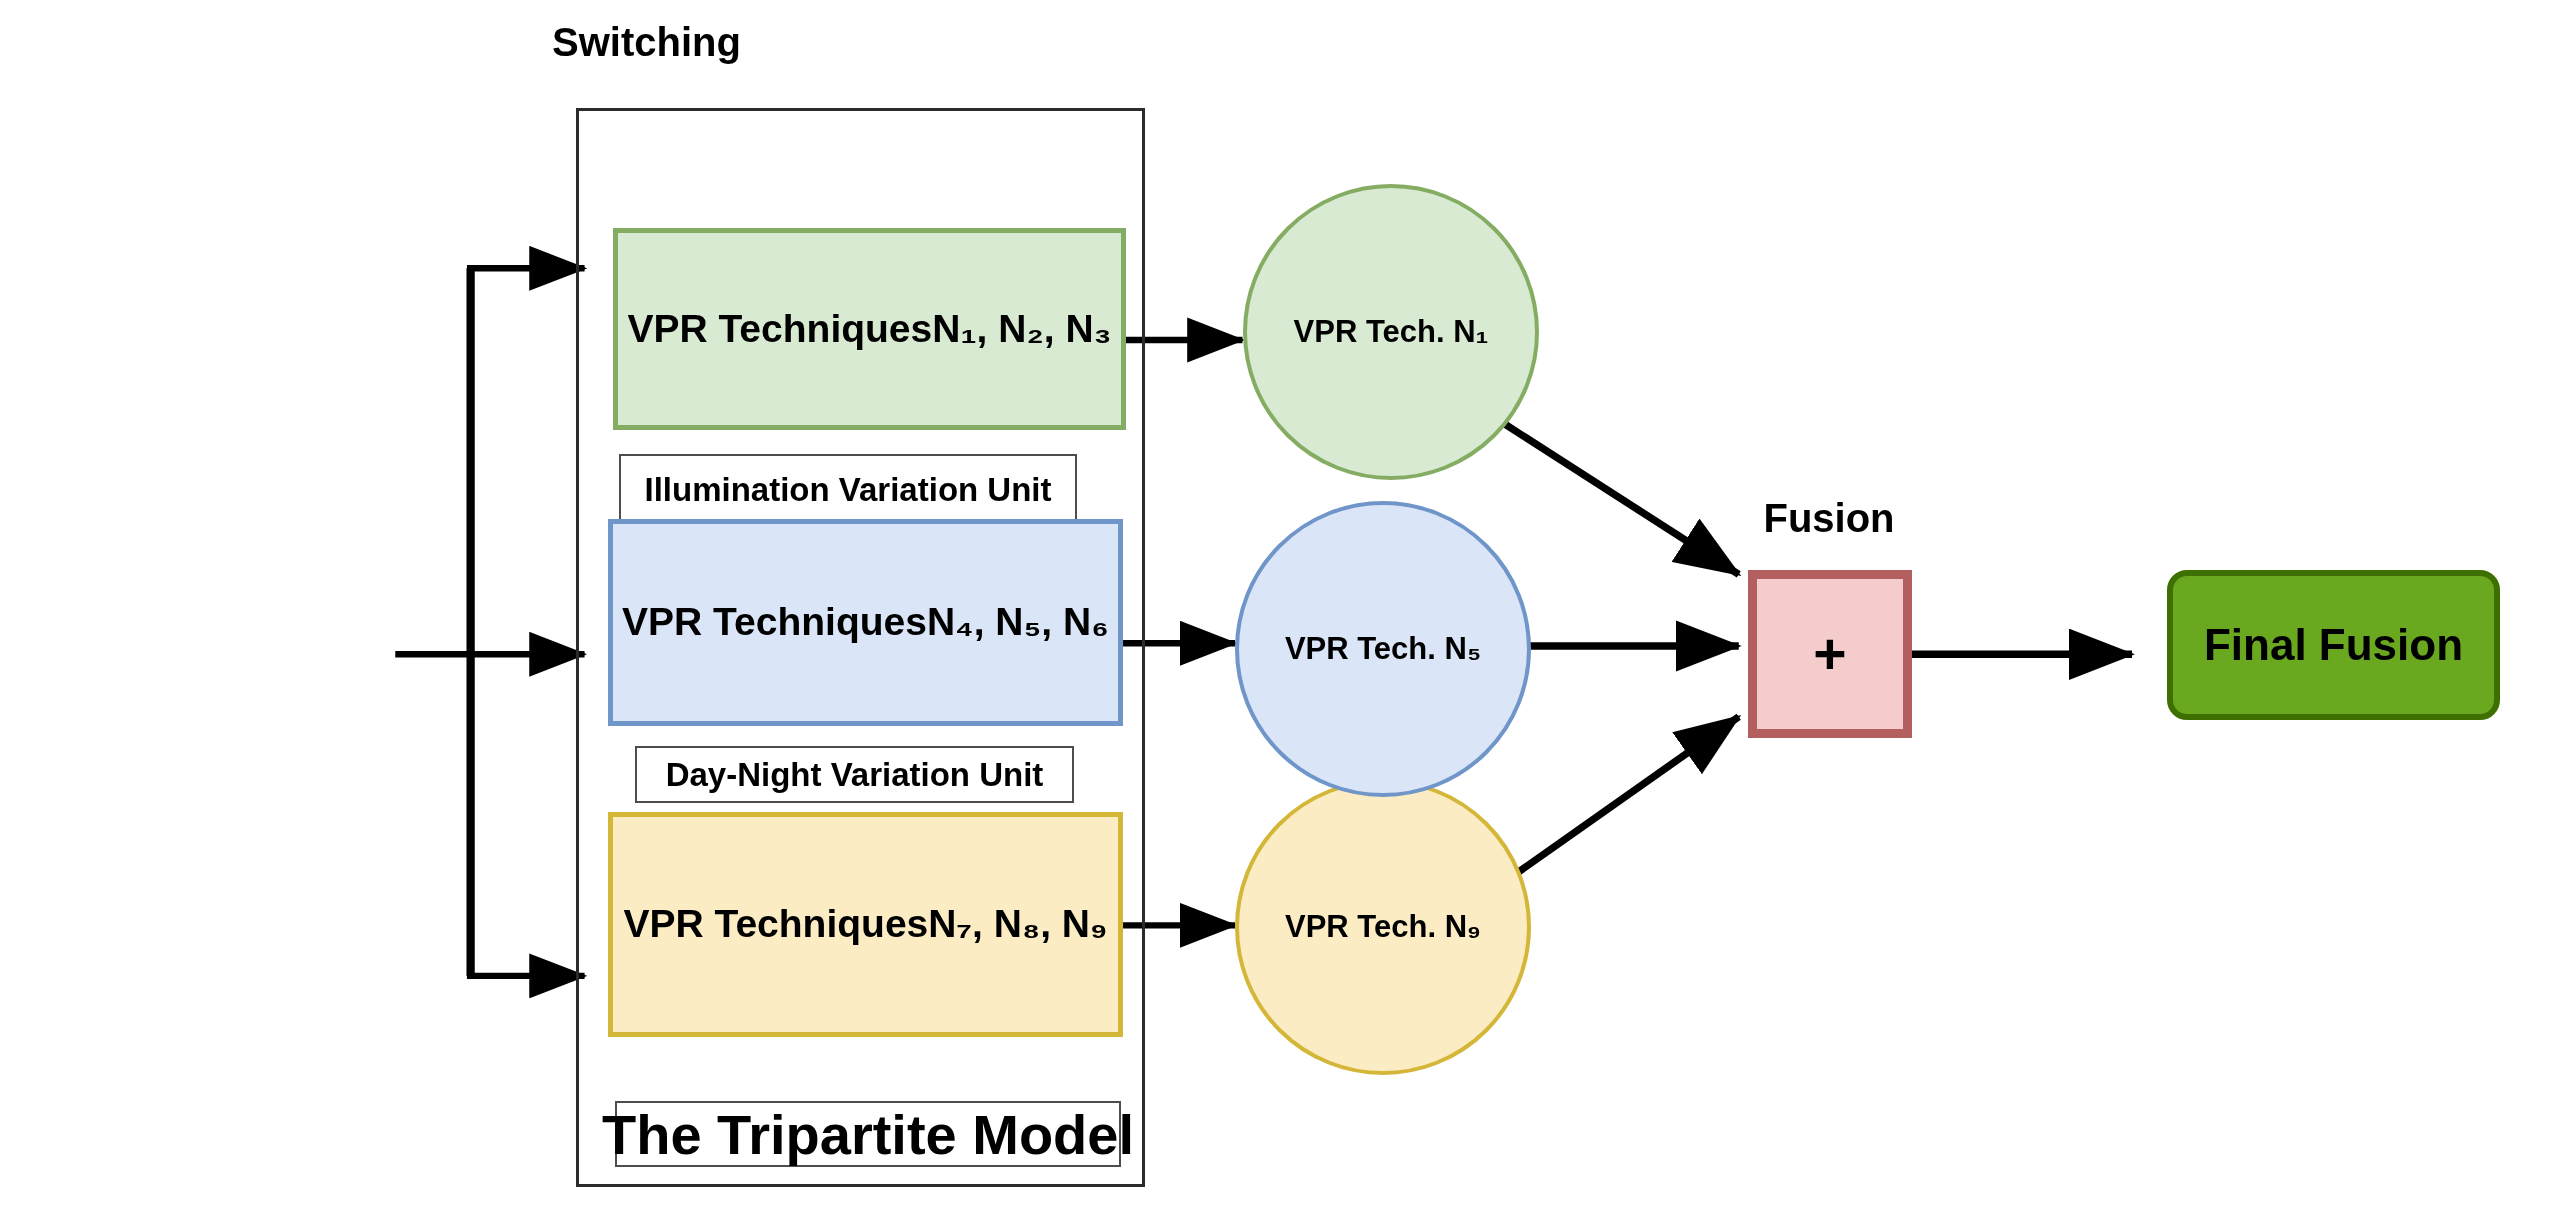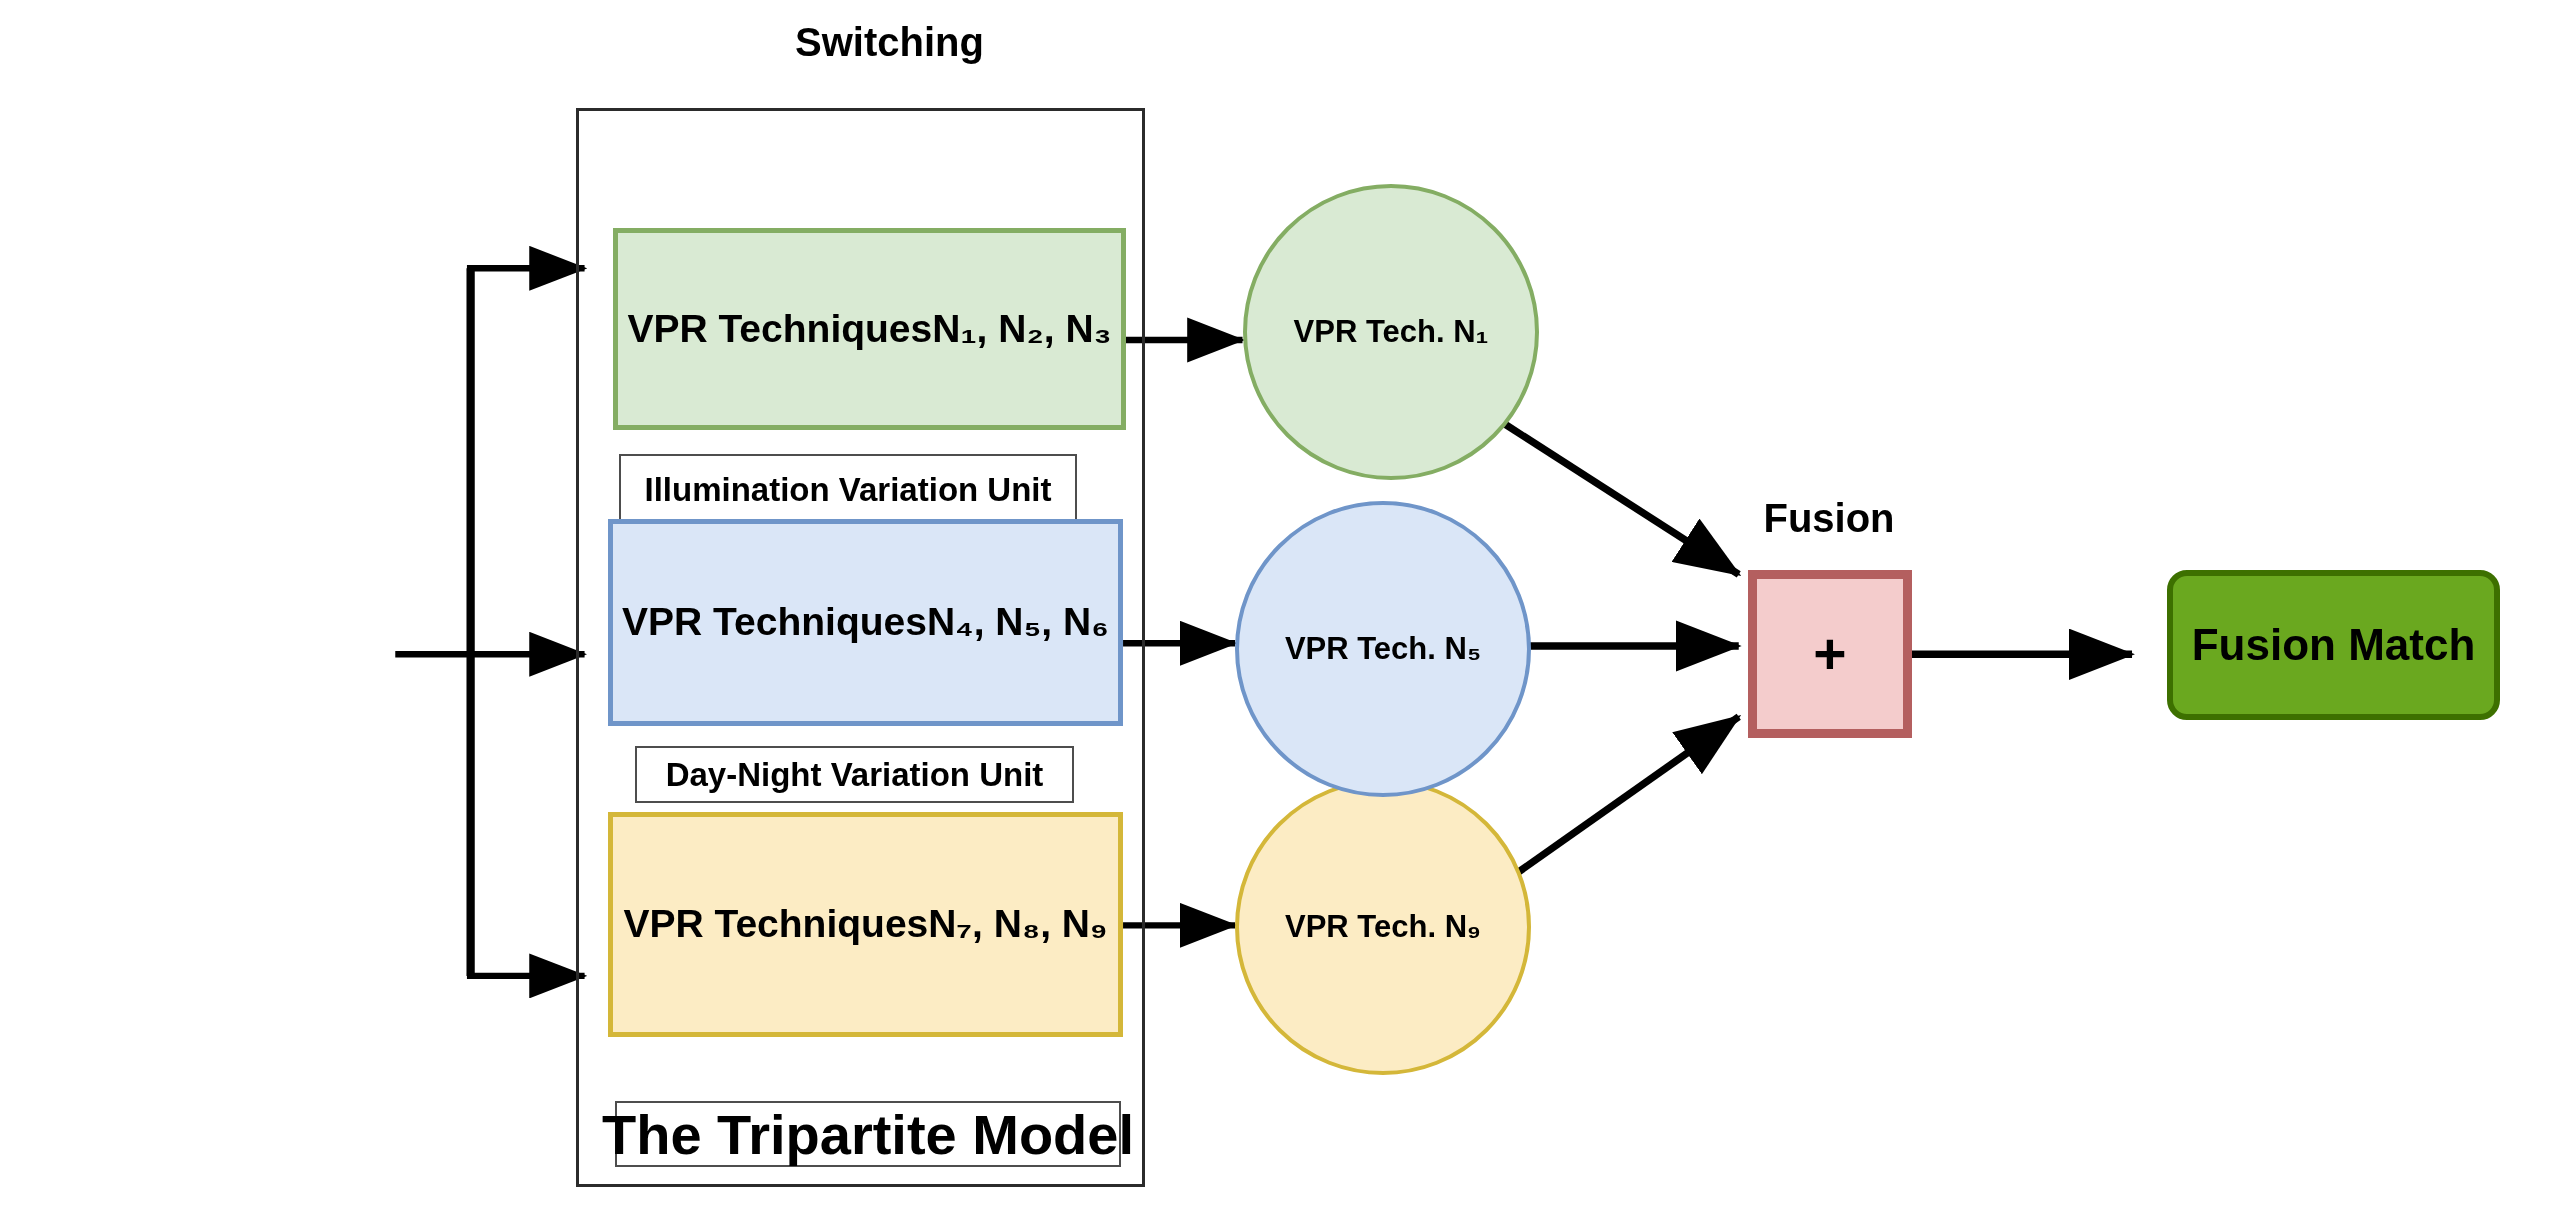--- a/index.html
+++ b/index.html
@@ -189,21 +189,21 @@
 
     <g>
       <line x1="1648" y1="952" x2="1892" y2="780" stroke="#000000" stroke-width="8" marker-end="url(#arrowhead)"></line>
     </g>
 
     <g>
       <line x1="2080" y1="712" x2="2320" y2="712" stroke="#000000" stroke-width="8" marker-end="url(#arrowhead)"></line>
     </g>
   </svg>
 
-  <div class="plain-title" style="position:absolute; left:608px; top:20px; width:563px; text-align:center;">Switching</div>
+  <div class="plain-title" style="position:absolute; left:552px; top:20px; width:563px; text-align:left;">Switching</div>
 
   <div class="plain-title" style="position:absolute; left:1728px; top:496px; width:202px; text-align:center;">Fusion</div>
 
 
   <div class="model-container" style="left:576px; top:108px; width:563px; height:1073px;"></div>
 
 
   <div class="tech-box green" style="left:613px; top:228px; width:513px; height:202px;">
     <div>VPR Techniques</div>
     <div>N₁, N₂, N₃</div>
@@ -226,16 +226,16 @@
   <div class="unit-label model-label" style="left:615px; top:1101px; width:506px; height:66px;">The Tripartite Model</div>
 
   <div class="circle green" style="left:1243px; top:184px; width:296px; height:296px;">VPR Tech. N₁</div>
 
   <div class="circle yellow" style="left:1235px; top:779px; width:296px; height:296px;">VPR Tech. N₉</div>
 
   <div class="circle blue" style="left:1235px; top:501px; width:296px; height:296px;">VPR Tech. N₅</div>
 
   <div class="fusion-box" style="left:1748px; top:570px; width:164px; height:168px;">+</div>
 
-  <div class="final-box" style="left:2167px; top:570px; width:333px; height:150px;">Fusion Match</div>
+  <div class="final-box" style="left:2167px; top:570px; width:333px; height:150px;">Final Fusion</div>
 
 </div>
 
 
 </body></html>

